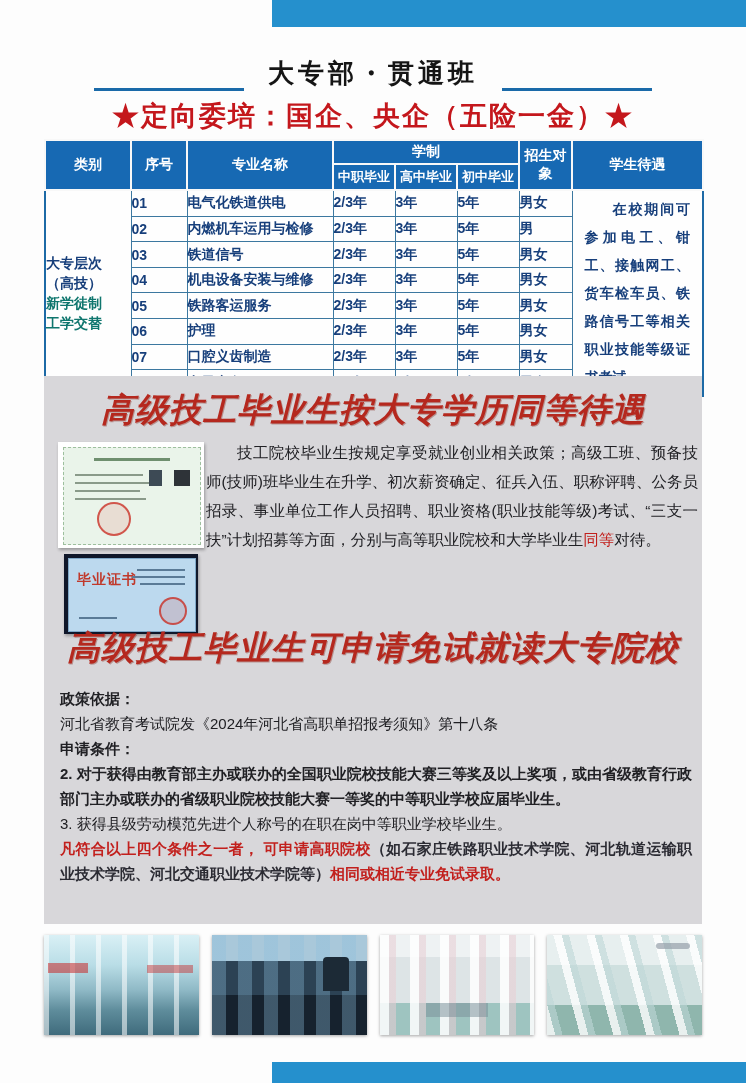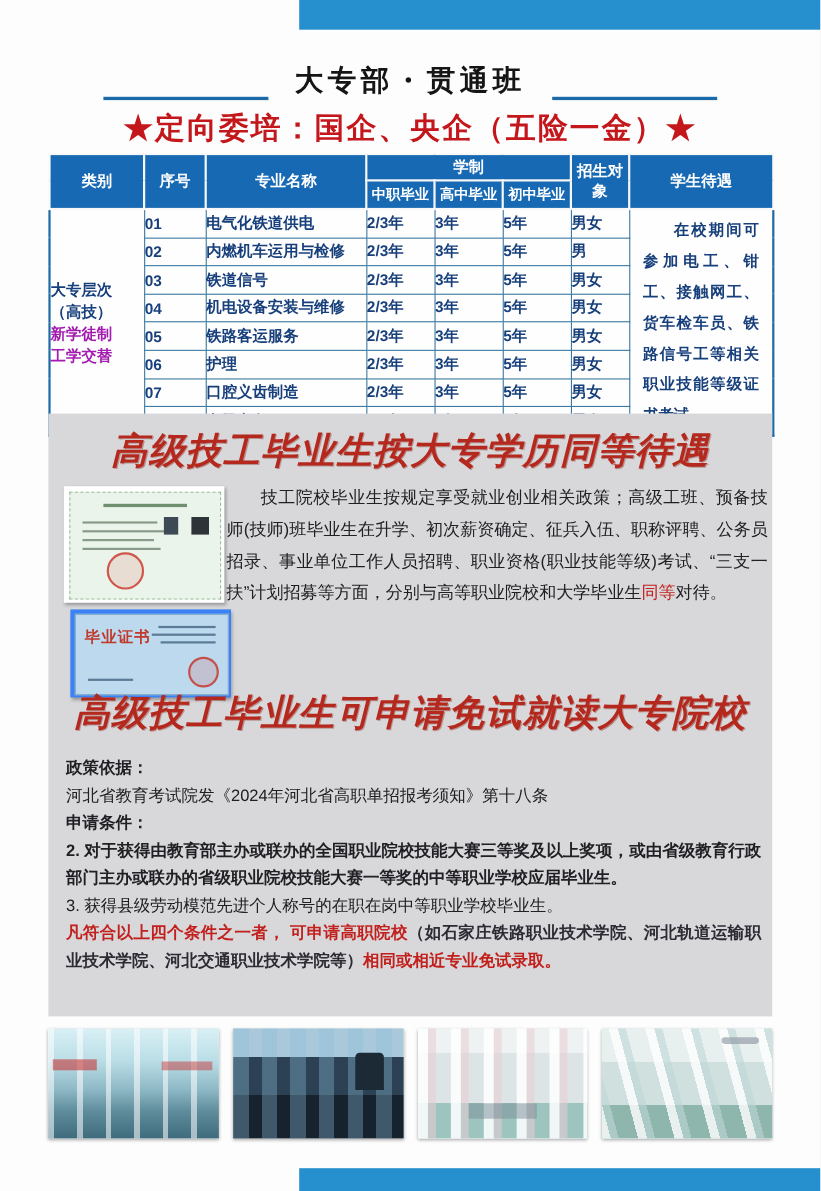--- a/index.html
+++ b/index.html
@@ -20,21 +20,21 @@
   
   .major-table{position:absolute;left:44px;top:139px;border-collapse:collapse;table-layout:fixed;
                width:658px;border:2px solid #1d6aa6;}
   .major-table th{background:#1769b3;color:#fff;font-weight:bold;border:2px solid #f8f8f8;
                   padding:0;text-align:center;vertical-align:middle;}
   .major-table .th-main{font-size:14px;height:22px;}
   .major-table .th-sub{font-size:13px;height:24px;}
   .major-table td{background:#fefefe;border:1px solid #3c78a0;color:#173f7b;font-weight:bold;
                   font-size:14px;text-align:left;vertical-align:middle;height:22px;padding:0;}
   .cat-cell div{line-height:20px;font-size:14px;}
-  .cat-red{color:#a21caf;}
+  .cat-red{color:#0f766e;}
   .benefit-cell{padding:4px 12px !important;text-align:justify !important;font-size:14.5px;line-height:28px;}
   .benefit-cell p{margin:0;text-indent:2em;}
 
   
   .gray-section{position:absolute;left:44px;top:376px;width:658px;height:548px;background:#d8d7da;}
   .calli-title{position:absolute;left:0;width:658px;text-align:center;
                font-family:"DejaVu Serif",serif;font-weight:bold;font-style:italic;
                color:#b5281e;font-size:33px;letter-spacing:1px;
                text-shadow:1px 1px 0 rgba(120,20,10,.35);white-space:nowrap;}
   .title-1{top:12px;}
@@ -47,21 +47,21 @@
   .cert-line{position:absolute;background:#8a9a8a;height:2px;}
   .cg-t{left:22%;top:10px;width:56%;height:3px;background:#6f8f6f;}
   .cg-1{left:8%;top:26px;width:50%;}
   .cg-2{left:8%;top:34px;width:55%;}
   .cg-3{left:8%;top:42px;width:48%;}
   .cg-4{left:8%;top:50px;width:52%;}
   .cert-photo{position:absolute;right:28%;top:22px;width:13px;height:16px;background:#3d4a55;}
   .cert-qr{position:absolute;right:7%;top:22px;width:16px;height:16px;background:#2e3338;}
   .cert-seal{position:absolute;border:2px solid rgba(200,40,30,.75);border-radius:50%;}
   .cg-seal{left:24%;bottom:8px;width:30px;height:30px;background:rgba(220,60,50,.12);}
-  .cert-blue{left:20px;top:178px;width:146px;height:80px;background:#3b82f6;padding:4px;box-sizing:border-box;}
+  .cert-blue{left:20px;top:178px;width:134px;height:80px;background:#0f172a;padding:4px;box-sizing:border-box;}
   .cert-blue .cert-inner{width:100%;height:100%;background:#bcd9ee;border:1px solid #7fa8c8;position:relative;}
   .diploma-title{position:absolute;left:8px;top:12px;font-family:"DejaVu Serif",serif;font-weight:bold;
                  font-size:14px;color:#c0392b;letter-spacing:1px;}
   .cb-1{right:8%;top:10px;width:38%;background:#5a7a96;}
   .cb-2{right:8%;top:17px;width:42%;background:#5a7a96;}
   .cb-3{right:8%;top:24px;width:36%;background:#5a7a96;}
   .cb-4{left:8%;bottom:12px;width:30%;background:#5a7a96;}
   .cb-seal{right:8px;bottom:6px;width:24px;height:24px;background:rgba(220,60,50,.15);}
 
   

